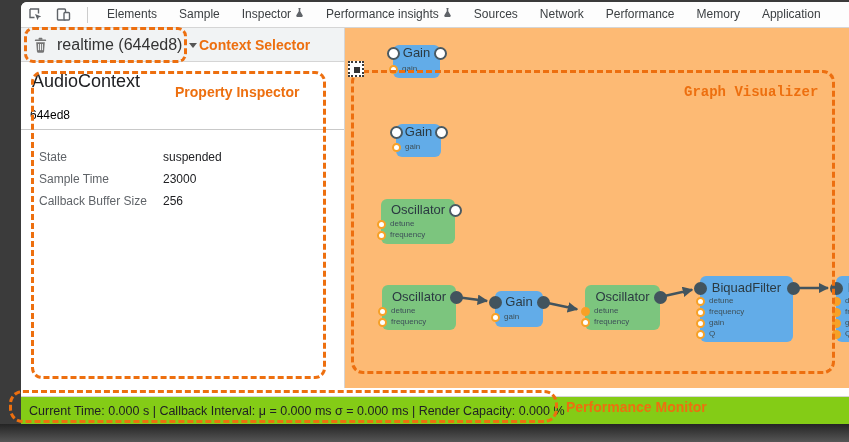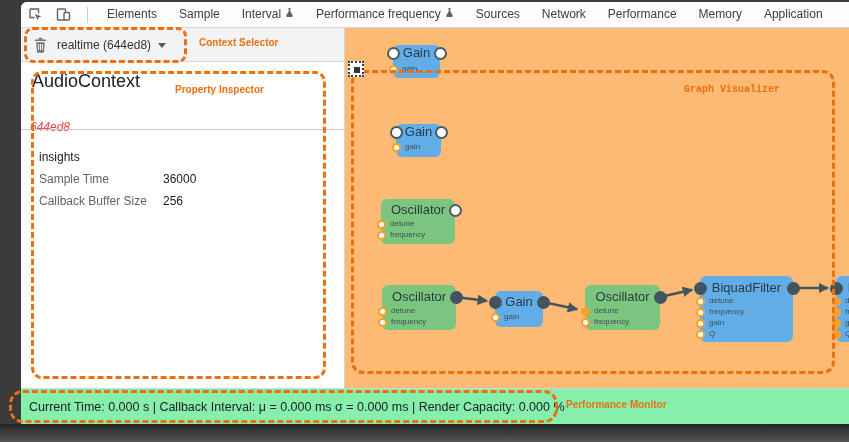--- a/index.html
+++ b/index.html
@@ -27,25 +27,25 @@
     display:flex; align-items:flex-end; gap:4px; }
   .tab:first-of-type { margin-left:8px; }
   .flask { width:9px; height:11px; }
 
   
   .sidebar { position:absolute; left:0; top:26px; width:324px; bottom:36px; background:#fff;
     border-right:1px solid #d5d5d5; }
   .ctxbar { position:absolute; left:0; top:0; right:0; height:34px; background:#f1f3f4;
     border-bottom:1px solid #d5d5d5; display:flex; align-items:center; }
   .trash { width:15px; height:16px; margin-left:12px; cursor:pointer; }
-  .ctx-select { margin-left:9px; font-size:12px; color:#333; cursor:pointer; display:flex; align-items:center; }
+  .ctx-select { margin-left:9px; font-size:16px; color:#333; cursor:pointer; display:flex; align-items:center; }
   .caret { width:0; height:0; border-left:4px solid transparent; border-right:4px solid transparent;
     border-top:5px solid #555; margin-left:7px; margin-top:2px; }
   .ac-title { position:absolute; left:11px; top:43px; font-size:18px; color:#202124; }
-  .ac-id { position:absolute; left:9px; top:92px; font-size:12px; color:#ef4444;font-style:italic; }
+  .ac-id { position:absolute; left:9px; top:80px; font-size:12px; color:#000000; }
   .ac-divider { position:absolute; left:0; right:0; top:101px; height:1px; background:#c9c9c9; }
   .prop-rows { position:absolute; left:18px; right:8px; top:118px; }
   .prop-row { display:flex; height:22px; align-items:center; font-size:12px; }
   .prop-label { width:124px; color:#5f6368; }
   .prop-value { color:#202124; }
 
   
   .grapharea { position:absolute; left:324px; top:26px; width:504px; bottom:36px; background:#fdba74; overflow:hidden; }
   .grapharea svg.edges { position:absolute; left:0; top:0; }
   .gnode { position:absolute; border-radius:6px; cursor:pointer; }
@@ -53,27 +53,27 @@
   .gnode.blue  { background:#62ace8; }
   .ntitle { position:absolute; left:0; right:0; text-align:center; font-size:13px; line-height:18px; color:#2b3a42; }
   .nparam { position:absolute; left:9px; font-size:8px; line-height:9px; color:#3d4f58; }
   .port { position:absolute; border-radius:50%; }
   .port.io { width:13px; height:13px; background:#fff; border:2.5px solid #4a5a63; }
   .port.io.conn { background:#42545e; border-color:#42545e; }
   .port.pp { width:9px; height:9px; background:#fff; border:2px solid #f7a127; }
   .port.pp.conn { background:#f7a127; }
 
   
-  .perfbar { position:absolute; left:0; right:0; bottom:0; height:36px; background:#86efac;
+  .perfbar { position:absolute; left:0; right:0; bottom:0; height:28px; background:#84cc16;
     border-top:1px solid #d5d5d5; display:flex; align-items:center; }
   .perftext { font-size:12.5px; color:#202124; margin-left:8px; white-space:nowrap; }
 
   
   .anno-box { position:absolute; border:3px dashed #ed6f0f; pointer-events:none; }
-  .anno-label { position:absolute; color:#ed6f0f; font-size:10px; font-weight:bold; pointer-events:none; white-space:nowrap; }
+  .anno-label { position:absolute; color:#ed6f0f; font-size:14px; font-weight:bold; pointer-events:none; white-space:nowrap; }
   .box-ctx  { left:24px;  top:27px;  width:163px; height:36px;  border-radius:9px; }
   .box-pi   { left:31px;  top:71px;  width:295px; height:308px; border-radius:11px; }
   .box-gv   { left:351px; top:70px;  width:484px; height:304px; border-radius:12px; }
   .box-pm   { left:9px;   top:390px; width:549px; height:33px;  border-radius:14px; }
   .lbl-ctx { left:199px; top:37px; }
   .lbl-pi  { left:175px; top:84px; }
   .lbl-gv  { left:684px; top:84px;font-family:Liberation Mono, monospace; }
   .lbl-pm  { left:566px; top:399px; }
   .handle { position:absolute; left:348px; top:61px; width:16px; height:16px; background:#fff;
     border:2px dotted #3a3a3a; z-index:5; }
@@ -104,27 +104,27 @@
       </span>
       <span class="tb-sep"></span>
       <span id="tabs-host" style="display:flex;">
           <span class="tab">
             <span>Elements</span>
           </span>
           <span class="tab">
             <span>Sample</span>
           </span>
           <span class="tab">
-            <span>Interval</span>
+            <span>Inspector</span>
             <span><svg class="flask" viewBox="0 0 12 14">
                 <path d="M4.5 1h3v1h-.5v3.2l3.2 5.6c.5.9-.1 2.2-1.2 2.2H3c-1.1 0-1.7-1.3-1.2-2.2L5 5.2V2h-.5z" fill="#5f6368"></path>
               </svg></span>
           </span>
           <span class="tab">
-            <span>Performance frequency</span>
+            <span>Performance insights</span>
             <span><svg class="flask" viewBox="0 0 12 14">
                 <path d="M4.5 1h3v1h-.5v3.2l3.2 5.6c.5.9-.1 2.2-1.2 2.2H3c-1.1 0-1.7-1.3-1.2-2.2L5 5.2V2h-.5z" fill="#5f6368"></path>
               </svg></span>
           </span>
           <span class="tab">
             <span>Sources</span>
           </span>
           <span class="tab">
             <span>Network</span>
           </span>
@@ -153,25 +153,26 @@
         <span class="ctx-select">
           <span>realtime (644ed8)</span>
           <span class="caret"></span>
         </span>
       </div>
       <div class="ac-title">AudioContext</div>
       <div class="ac-id">644ed8</div>
       <div class="ac-divider"></div>
       <div class="prop-rows" id="props-host">
           <div class="prop-row">
-            <span class="prop-value">insights</span>
+            <span class="prop-label">State</span>
+            <span class="prop-value">suspended</span>
           </div>
           <div class="prop-row">
             <span class="prop-label">Sample Time</span>
-            <span class="prop-value">36000</span>
+            <span class="prop-value">23000</span>
           </div>
           <div class="prop-row">
             <span class="prop-label">Callback Buffer Size</span>
             <span class="prop-value">256</span>
           </div>
         </div>
     </div>
 
     <div class="grapharea" id="graph-host">
       <svg class="edges" id="edges-svg" width="504" height="360">

